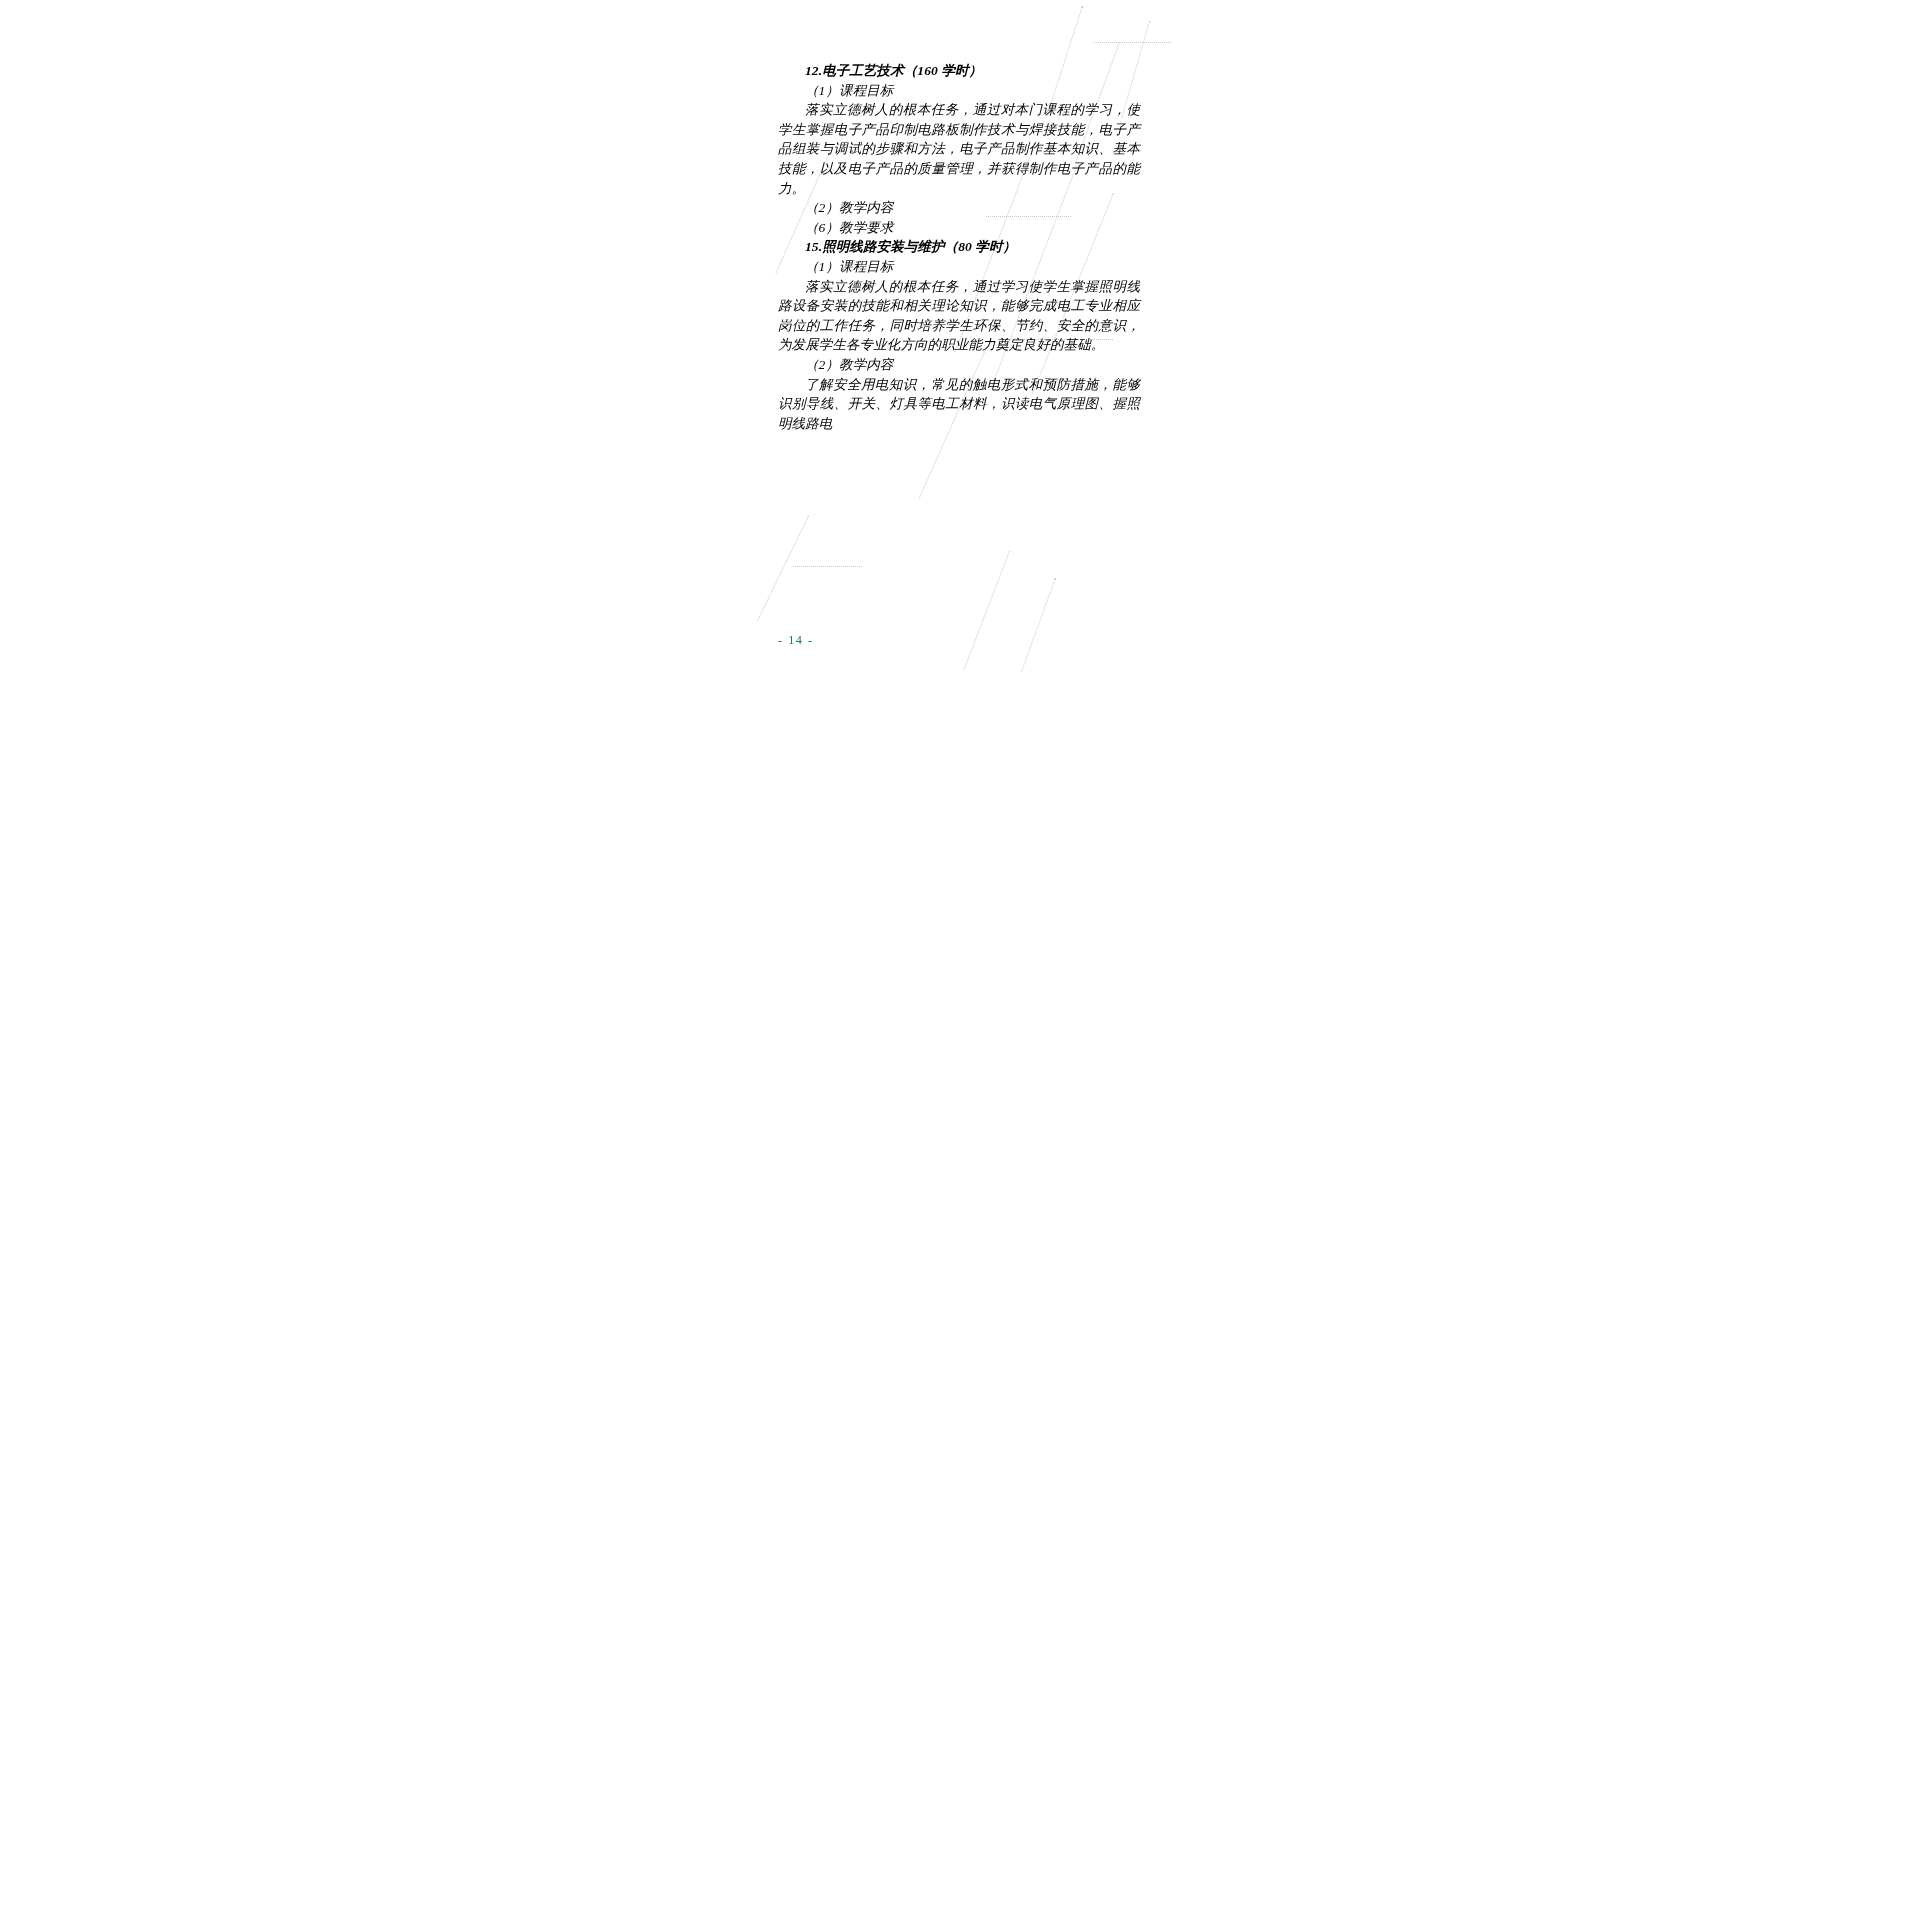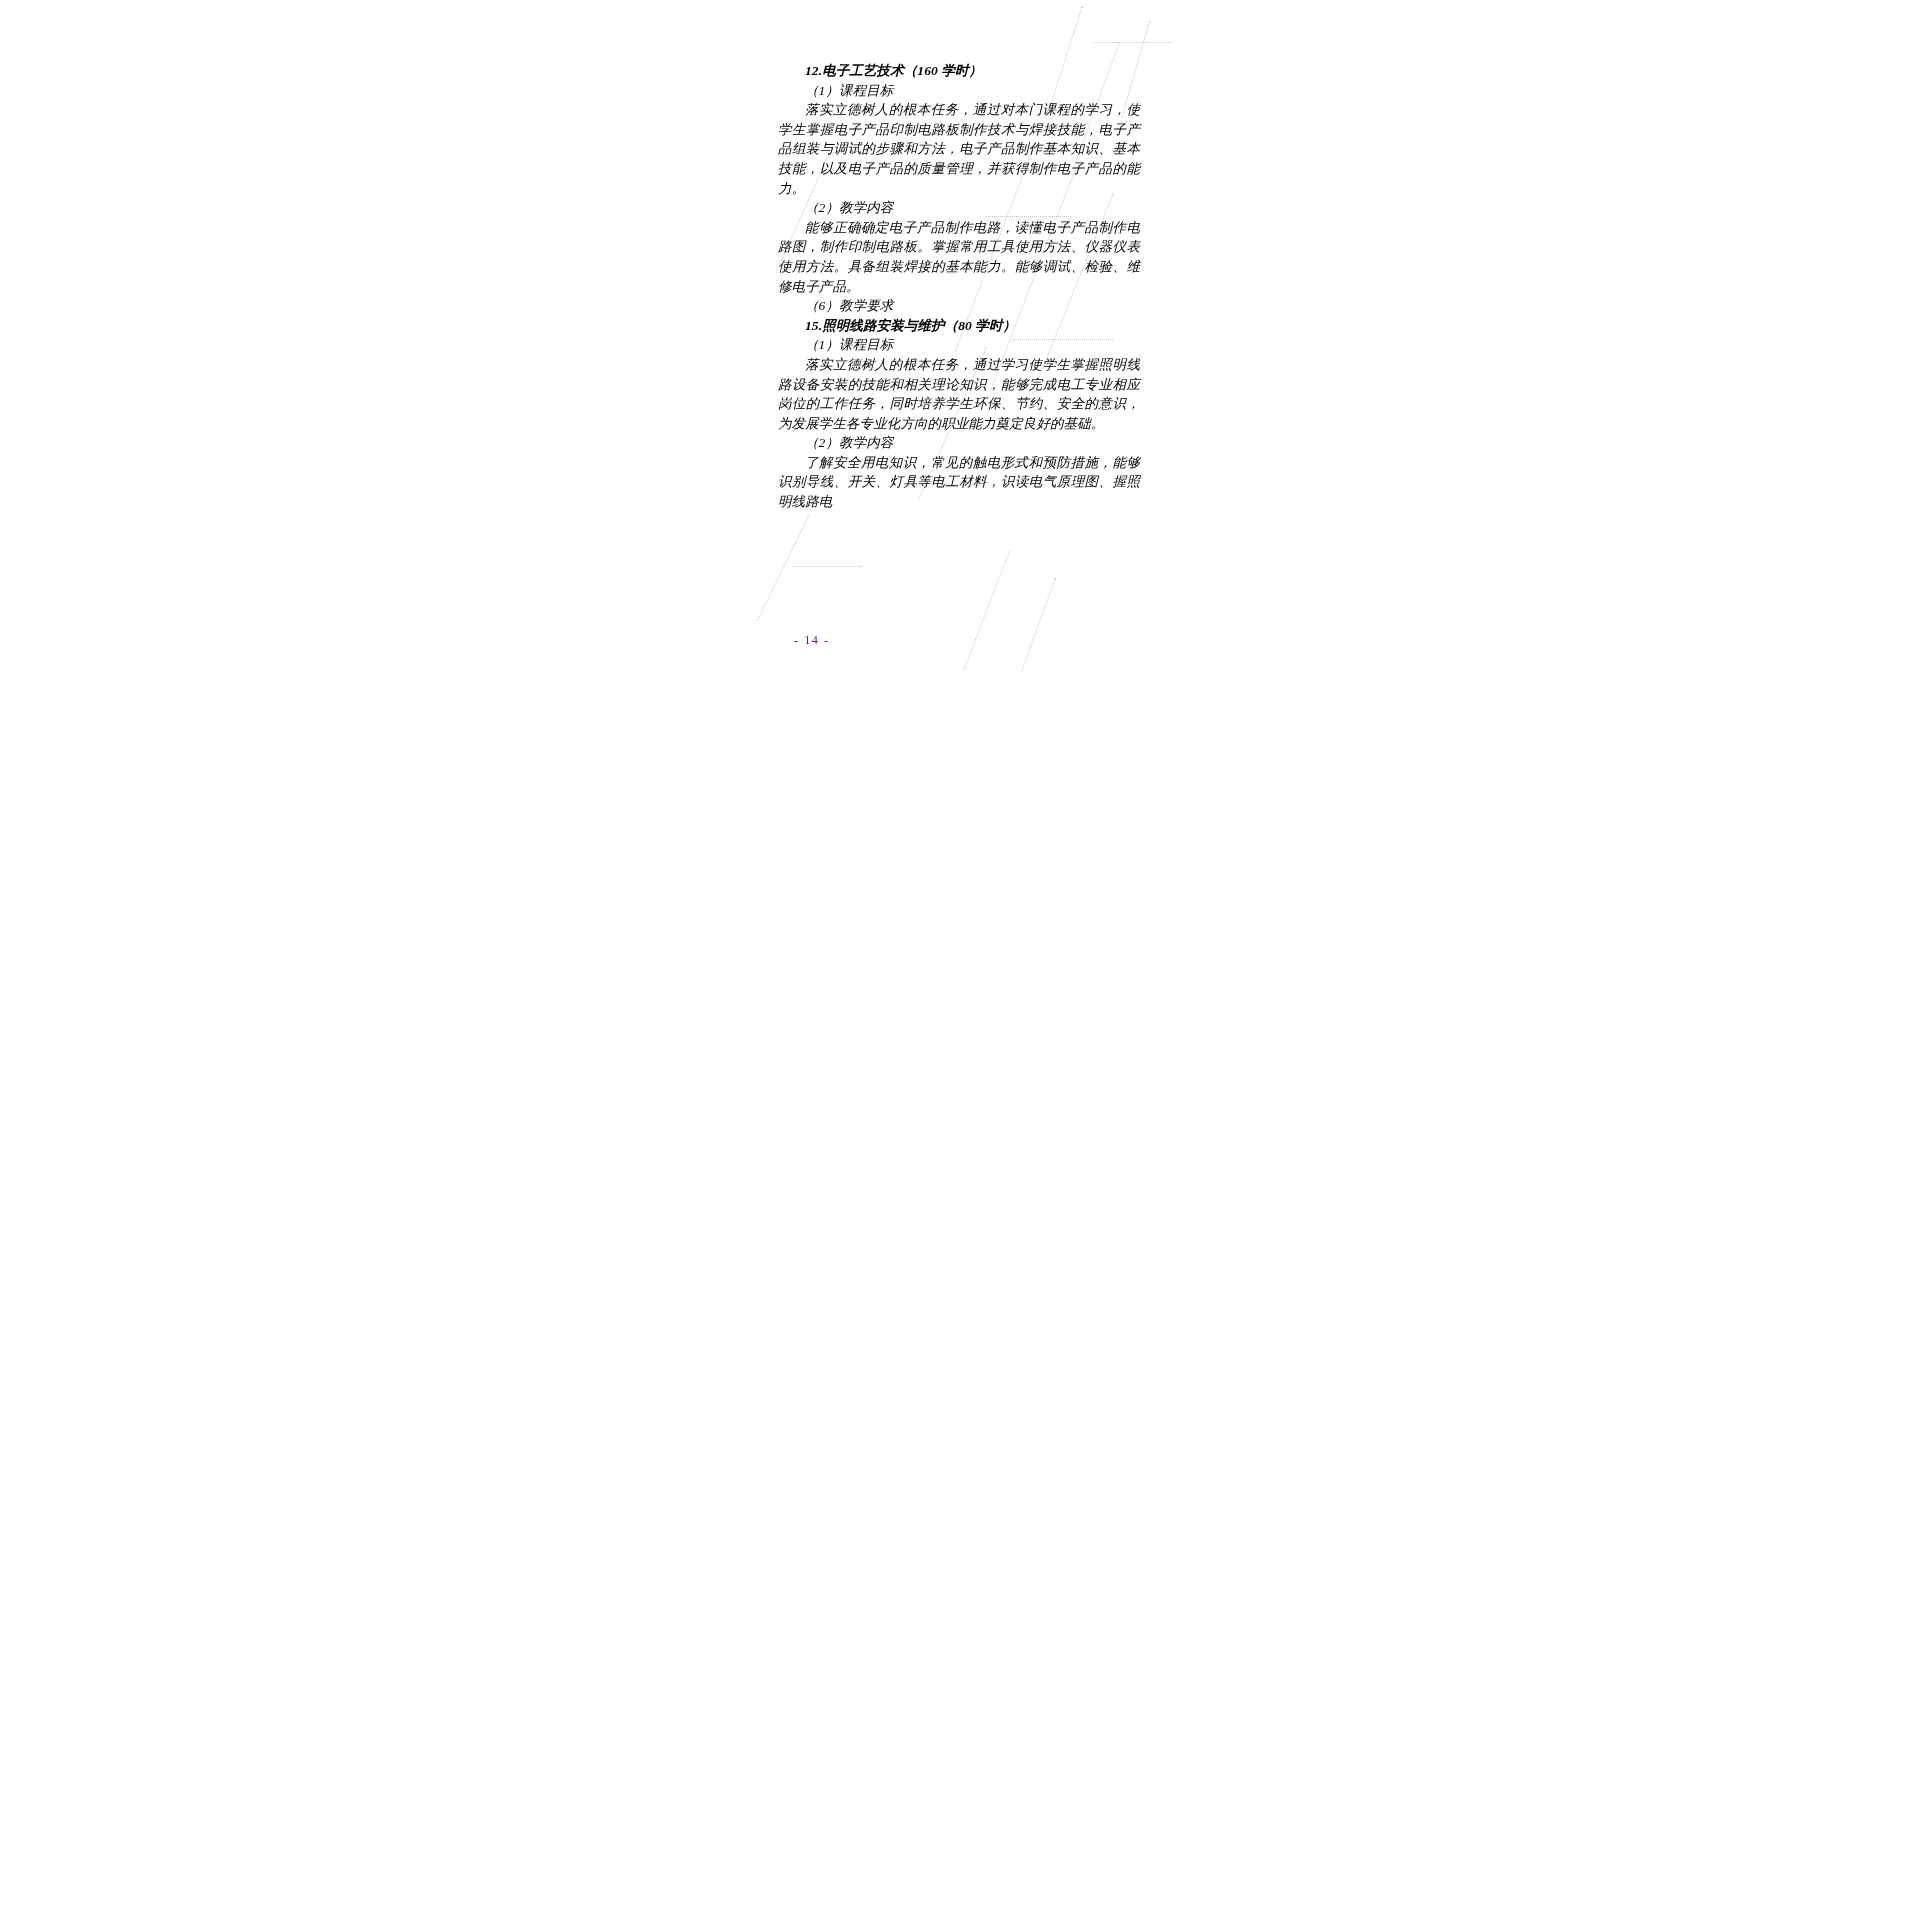--- a/index.html
+++ b/index.html
@@ -63,22 +63,21 @@
     font-weight: bold;
     font-style: italic;
   }
   .footer-pagenum {
     position: absolute;
     left: 62px;
     top: 633px;
     font-size: 12.3px;
     letter-spacing: 1.5px;
     font-style: normal;
-    color: #701a75;
-    margin-left: 16px;
+    color: #15803d;
   }
 </style>
 </head>
 <body>
 
 <div class="page">
 
   <div class="dots-layer"></div>
 
   <div class="diag" style="left:366px;  top:5.8px;   height:116px; transform:rotate(18deg);"></div>
@@ -96,21 +95,20 @@
   <div class="hseg" style="left:270px;  top:216px;  width:85px;"></div>
   <div class="hseg" style="left:297px;  top:339px;  width:100px;"></div>
   <div class="hseg" style="left:378px;  top:42px;  width:77px;"></div>
   <div class="hseg" style="left:77px;  top:566px; width:69px;"></div>
 
   <main class="doc-body">
     <p class="block heading">12.电子工艺技术（160 学时）</p>
     <p class="block subheading">（1）课程目标</p>
     <p class="block paragraph">落实立德树人的根本任务，通过对本门课程的学习，使学生掌握电子产品印制电路板制作技术与焊接技能，电子产品组装与调试的步骤和方法，电子产品制作基本知识、基本技能，以及电子产品的质量管理，并获得制作电子产品的能力。</p>
     <p class="block subheading">（2）教学内容</p>
-    <p class="block paragraph">能够正确确定电子产品制作电路，读懂电子产品制作电路图，制作印制电路板。掌握常用工具使用方法、仪器仪表使用方法。具备组装焊接的基本能力。能够调试、检验、维修电子产品。</p>
     <p class="block subheading">（6）教学要求</p>
     <p class="block heading">15.照明线路安装与维护（80 学时）</p>
     <p class="block subheading">（1）课程目标</p>
     <p class="block paragraph">落实立德树人的根本任务，通过学习使学生掌握照明线路设备安装的技能和相关理论知识，能够完成电工专业相应岗位的工作任务，同时培养学生环保、节约、安全的意识，为发展学生各专业化方向的职业能力奠定良好的基础。</p>
     <p class="block subheading">（2）教学内容</p>
     <p class="block paragraph">了解安全用电知识，常见的触电形式和预防措施，能够识别导线、开关、灯具等电工材料，识读电气原理图、握照明线路电</p>
   </main>
 
   <div class="footer-pagenum">- 14 -</div>
 

